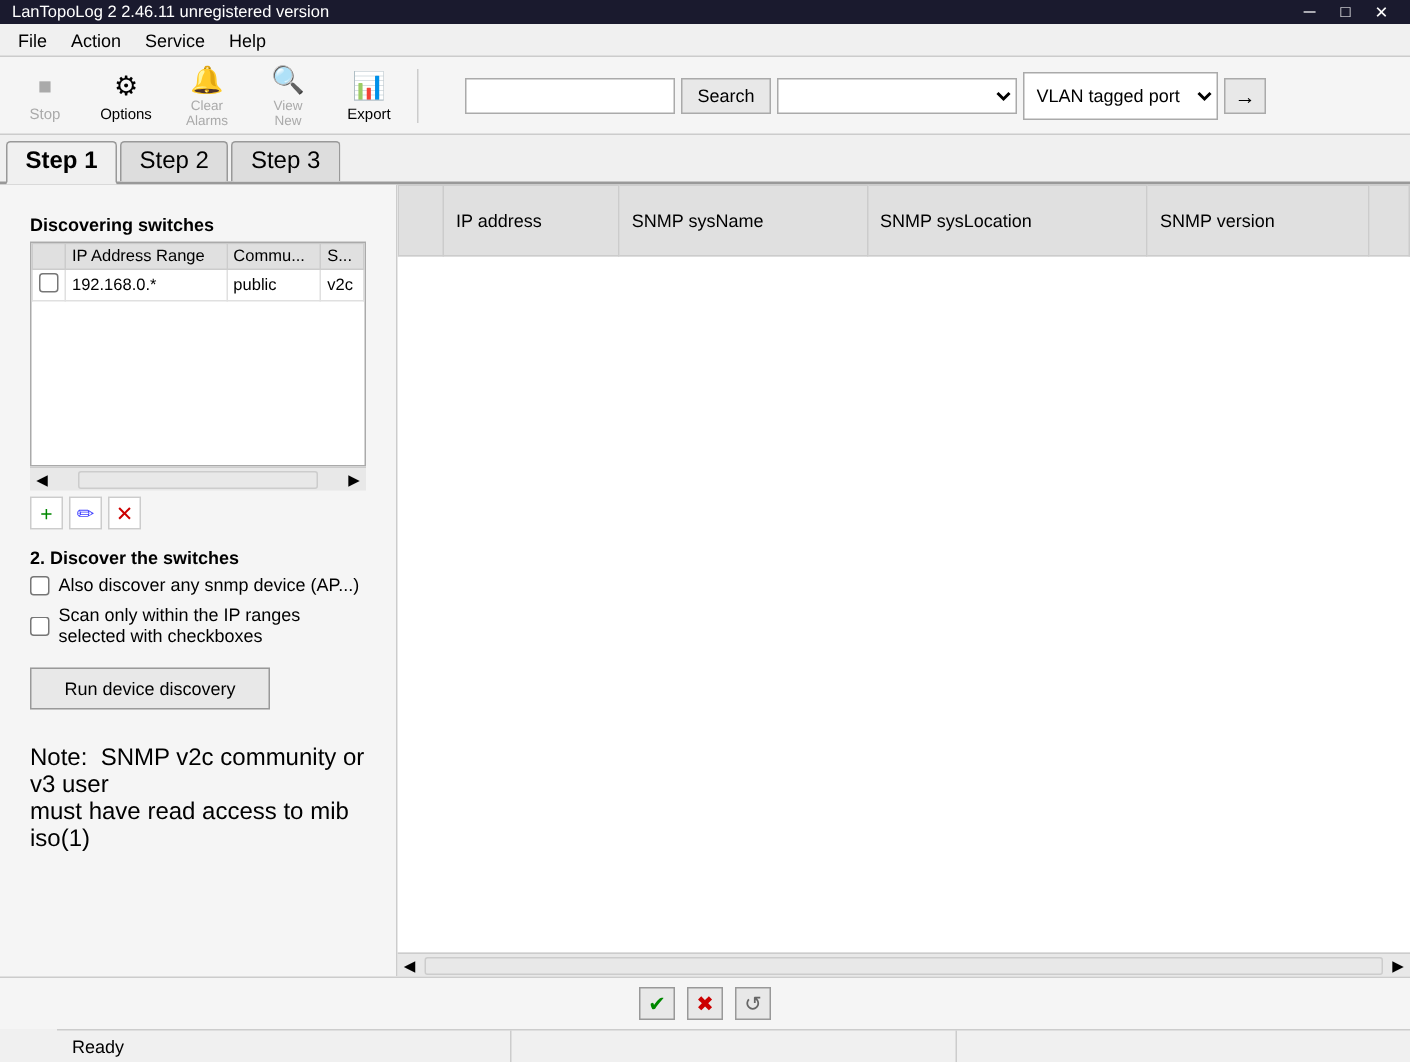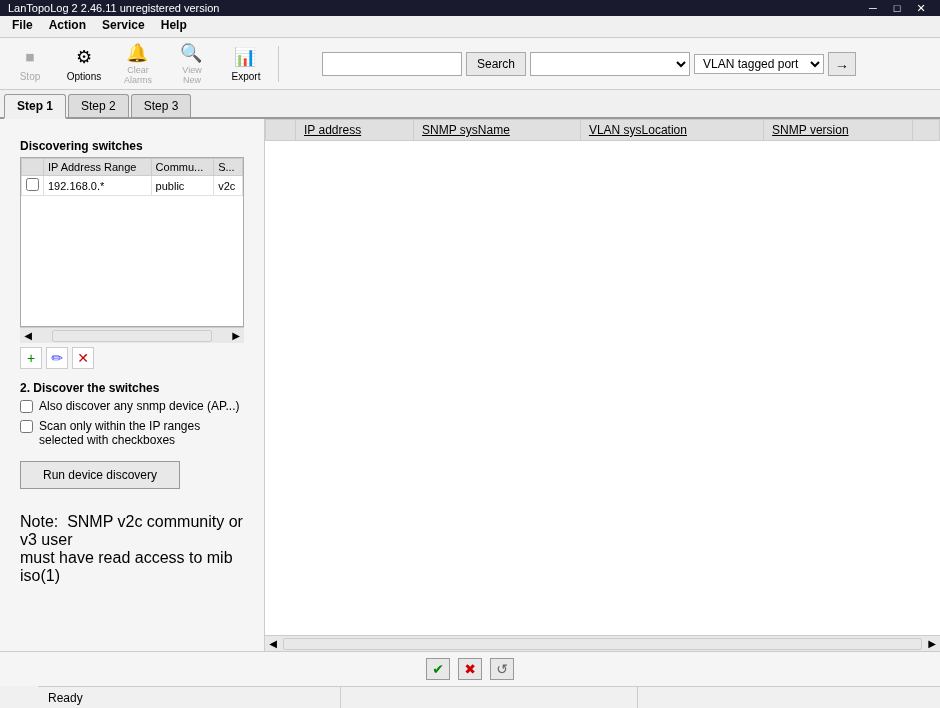--- a/index.html
+++ b/index.html
@@ -36,22 +36,22 @@
       cursor: pointer;
       display: flex; align-items: center; justify-content: center;
     }
 
     
     .menu-bar {
       background: #f0f0f0;
       border-bottom: 1px solid #ccc;
       height: 22px;
       display: flex;
+      align-items: center;
       padding: 0 4px;
-      font-weight: bold;
     }
     .menu-item {
       padding: 2px 8px;
       cursor: pointer;
       font-size: 12px;
     }
 
     
     .toolbar {
       background: #f5f5f5;
@@ -81,21 +81,21 @@
       display: flex; align-items: center; justify-content: center;
       font-size: 18px;
     }
     .toolbar-separator { width: 1px; height: 36px; background: #ccc; margin: 0 4px; }
 
     
     .search-area {
       display: flex;
       align-items: center;
       gap: 4px;
-      margin-left: 12px;
+      margin-left: 0;
       flex: 1;
       padding-left: 25px;
     }
     .search-input {
       width: 140px;
       height: 24px;
       border: 1px solid #aaa;
       padding: 2px 4px;
       font-size: 12px;
     }
@@ -109,21 +109,21 @@
     }
     .filter-select {
       height: 24px;
       border: 1px solid #aaa;
       background: white;
       font-size: 12px;
       padding: 0 4px;
       width: 160px;
     }
     .vlan-select {
-      height: 20px;
+      height: 32px;
       border: 1px solid #aaa;
       background: white;
       font-size: 12px;
       padding: 0 4px;
       width: 130px;
     }
     .arrow-btn {
       width: 28px; height: 24px;
       border: 1px solid #aaa;
       background: #e8e8e8;
@@ -139,21 +139,21 @@
       padding: 4px 4px 0;
       background: #f0f0f0;
       border-bottom: 2px solid #999;
     }
     .tab {
       padding: 4px 12px;
       border: 1px solid #999;
       border-bottom: none;
       background: #ddd;
       cursor: pointer;
-      font-size: 12px;
+      font-size: 16px;
       margin-right: 2px;
       border-radius: 3px 3px 0 0;
     }
     .tab.active {
       background: #f0f0f0;
       border-bottom: 2px solid #f0f0f0;
       margin-bottom: -2px;
       font-weight: bold;
     }
 
@@ -182,21 +182,21 @@
     }
     .section-desc {
       font-size: 12px;
       margin-bottom: 8px;
     }
 
     
     .ip-table-container {
       border: 1px solid #aaa;
       background: white;
-      height: 170px;
+      height: 150px;
       overflow: auto;
     }
     .ip-table {
       width: 100%;
       border-collapse: collapse;
       font-size: 11px;
     }
     .ip-table th {
       background: #e0e0e0;
       border: 1px solid #ccc;
@@ -241,21 +241,21 @@
     }
     .icon-btn.add { color: #080; }
     .icon-btn.edit { color: #44f; }
     .icon-btn.del { color: #c00; }
 
     .section-sep { height: 12px; }
 
     
     .checkbox-row {
       display: flex;
-      align-items: flex-start;
+      align-items: center;
       gap: 6px;
       margin-bottom: 6px;
       font-size: 12px;
     }
     .checkbox-row input[type=checkbox] {
       margin-top: 1px;
     }
 
     .run-btn {
       margin-top: 8px;
@@ -290,25 +290,24 @@
       background: white;
     }
     .right-table {
       width: 100%;
       border-collapse: collapse;
       font-size: 12px;
     }
     .right-table th {
       background: #e0e0e0;
       border: 1px solid #ccc;
-      padding: 3px 8px;
+      padding: 16px 8px;
       text-align: left;
       font-weight: normal;
       white-space: nowrap;
-      text-decoration: underline;
     }
 
     
     .bottom-bar {
       display: flex;
       align-items: center;
       justify-content: center;
       gap: 8px;
       padding: 6px;
       border-top: 1px solid #ccc;
@@ -474,21 +473,21 @@
   </div>
 
   <div class="right-panel">
     <div class="right-table-container">
       <table class="right-table">
         <thead>
           <tr>
             <th style="width:30px;"></th>
             <th>IP address</th>
             <th>SNMP sysName</th>
-            <th>VLAN sysLocation</th>
+            <th>SNMP sysLocation</th>
             <th>SNMP version</th>
             <th></th>
           </tr>
         </thead>
         <tbody id="right-table-body">
         </tbody>
       </table>
     </div>
 
     <div style="height:16px;background:#e8e8e8;border-top:1px solid #ccc;display:flex;align-items:center;">

